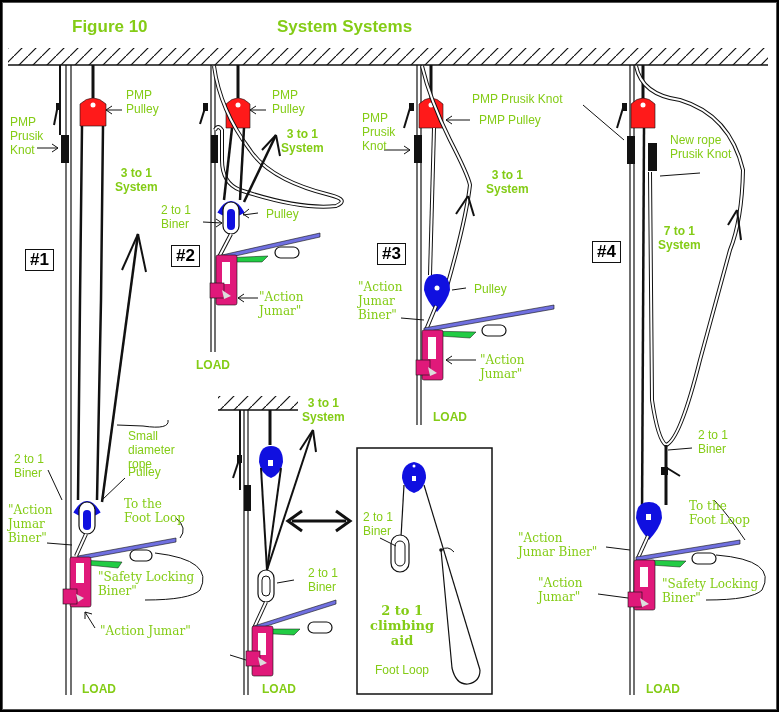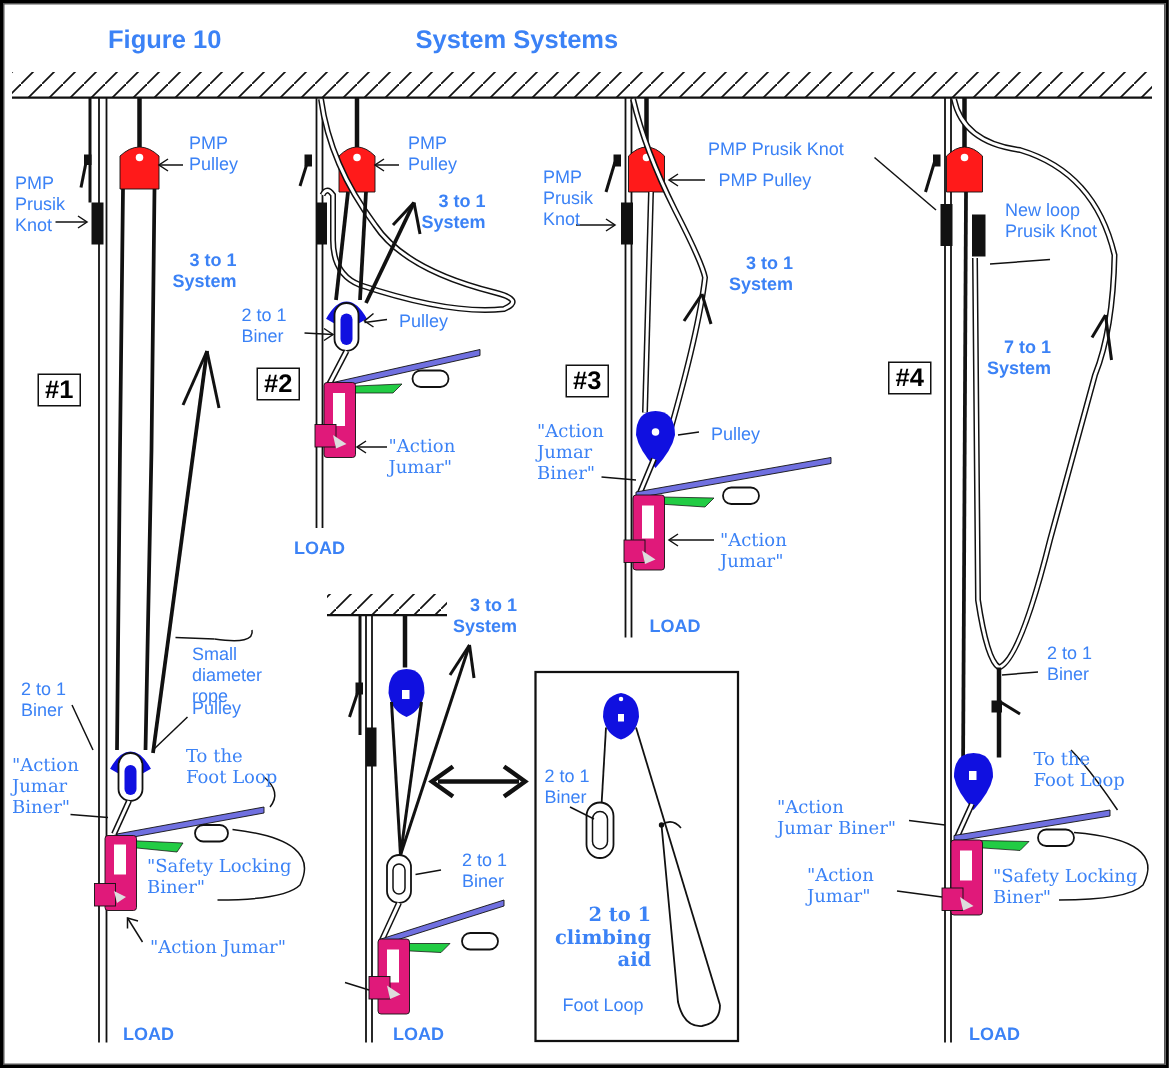--- a/index.html
+++ b/index.html
@@ -1,24 +1,24 @@
 <!DOCTYPE html>
 <html><head>
 <meta charset="utf-8">
 <style>
   html, body { margin:0; padding:0; background:#000; }
   #canvas { position:relative; width:779px; height:712px; background:#000; overflow:hidden; }
   #frame { position:absolute; left:2px; top:2px; width:773px; height:706px; background:#fff; border:1px solid #555; }
   svg { position:absolute; left:0; top:0; }
-  .t { position:absolute; font-family:"Liberation Sans", sans-serif; font-size:12px; color:#3b82f6; line-height:14px; white-space:pre; }
+  .t { position:absolute; font-family:"Liberation Sans", sans-serif; font-size:12px; color:#84cc16; line-height:14px; white-space:pre; }
   .b { font-weight:bold; }
   .title { font-size:17px; font-weight:bold; }
   .serif { font-family:"DejaVu Serif", serif; font-size:12px; }
   .num { position:absolute; border:1.5px solid #111; background:#fff; font-family:"Liberation Sans", sans-serif; font-weight:bold; font-size:17px; padding:1px 4px; line-height:18px; }
-  .c { text-align:right; }
+  .c { text-align:center; }
 </style>
 </head>
 <body>
 
 <div id="canvas">
   <div id="frame"></div>
 
   <svg width="779" height="712">
     <defs>
       <pattern id="hatch" width="14" height="14" patternUnits="userSpaceOnUse">
@@ -302,21 +302,21 @@
 System</div>
   <div class="t" style="left:474px;top:282px;">Pulley</div>
   <div class="t serif" style="left:358px;top:280px;">"Action
 Jumar
 Biner"</div>
   <div class="t serif" style="left:480px;top:353px;">"Action
 Jumar"</div>
   <div class="t b" style="left:433px;top:410px;">LOAD</div>
 
   <div class="t" style="left:472px;top:92px;">PMP Prusik Knot</div>
-  <div class="t" style="left:670px;top:133px;">New loop
+  <div class="t" style="left:670px;top:133px;">New rope
 Prusik Knot</div>
   <div class="t b c" style="left:658px;top:224px;">7 to 1
 System</div>
   <div class="t" style="left:698px;top:428px;">2 to 1
 Biner</div>
   <div class="t serif" style="left:689px;top:499px;">To the
 Foot Loop</div>
   <div class="t serif" style="left:518px;top:531px;">"Action
 Jumar Biner"</div>
   <div class="t serif" style="left:538px;top:576px;">"Action

